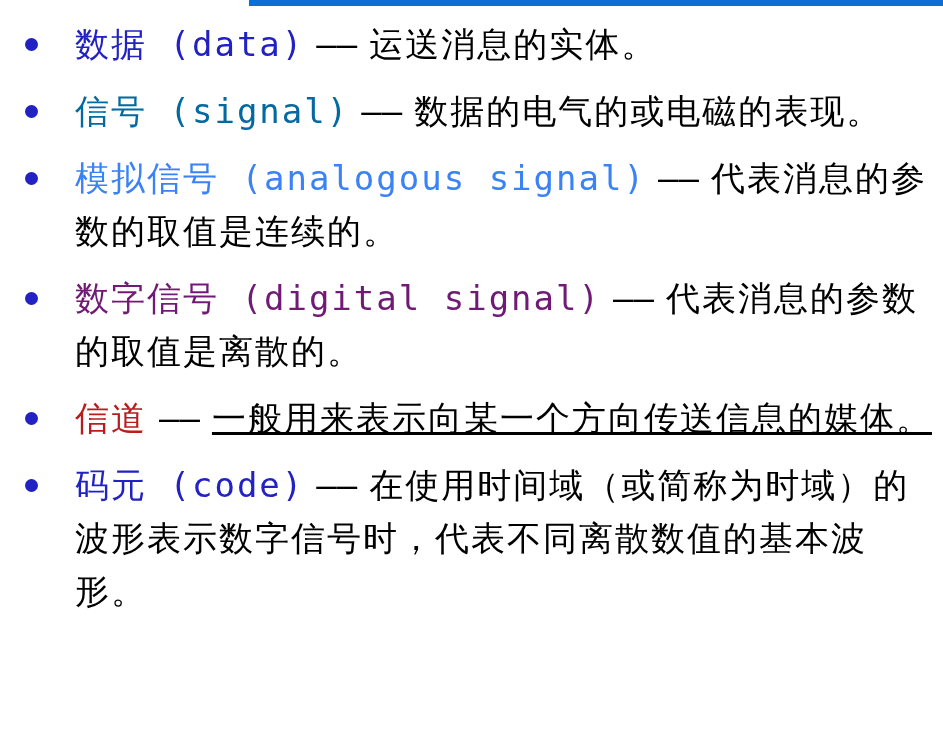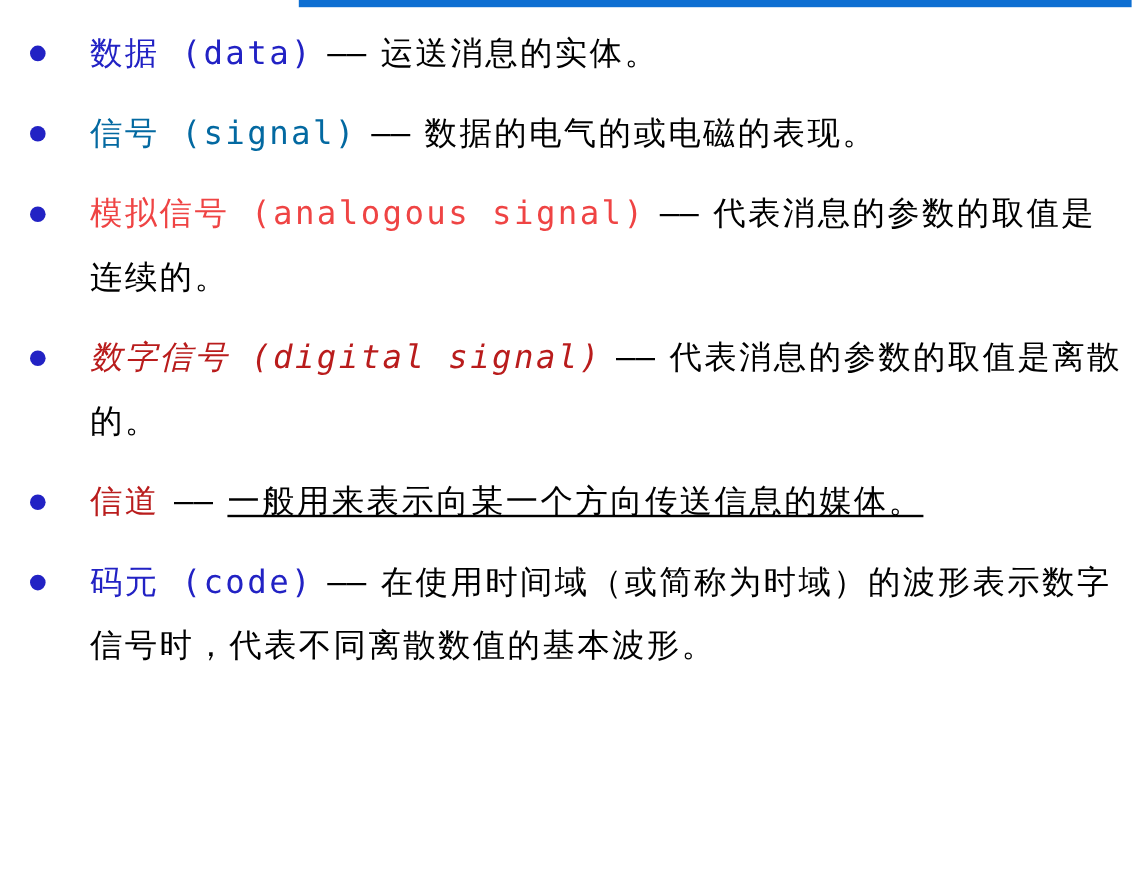--- a/index.html
+++ b/index.html
@@ -24,21 +24,21 @@
   .bullet-list {
     position: absolute;
     top: 18px;
     left: 0;
     width: 943px;
   }
   .bullet-item {
     position: relative;
     padding-left: 75px;
     padding-right: 6px;
-    font-size: 27px;
+    font-size: 34px;
     line-height: 53px;
     letter-spacing: 2px;
     margin-bottom: 14px;
     color: #000000;
   }
   .bullet-dot {
     position: absolute;
     left: 25px;
     top: 20px;
     width: 13px;
@@ -67,25 +67,25 @@
 <div class="bullet-list" id="bullet-list">
   <div class="bullet-item">
     <span class="bullet-dot" style="background: rgb(34, 34, 196);"></span><span class="term" style="color: rgb(34, 34, 196);">数据 (data)</span><span class="sep">——</span><span class="def" style="color: rgb(0, 0, 0);">运送消息的实体。</span>
   </div>
 
   <div class="bullet-item">
     <span class="bullet-dot" style="background: rgb(34, 34, 196);"></span><span class="term" style="color: #0369a1;">信号 (signal)</span><span class="sep">——</span><span class="def" style="color: rgb(0, 0, 0);">数据的电气的或电磁的表现。</span>
   </div>
 
   <div class="bullet-item">
-    <span class="bullet-dot" style="background: rgb(34, 34, 196);"></span><span class="term" style="color: #ef4444;">模拟信号 (analogous signal)</span><span class="sep">——</span><span class="def" style="color: rgb(0, 0, 0);">代表消息的参数的取值是连续的。</span>
+    <span class="bullet-dot" style="background: rgb(34, 34, 196);"></span><span class="term" style="color: #3b82f6;">模拟信号 (analogous signal)</span><span class="sep">——</span><span class="def" style="color: rgb(0, 0, 0);">代表消息的参数的取值是连续的。</span>
   </div>
 
   <div class="bullet-item">
-    <span class="bullet-dot" style="background: rgb(34, 34, 196);"></span><span class="term" style="color: #b91c1c; font-style: italic;">数字信号 (digital signal)</span><span class="sep">——</span><span class="def" style="color: rgb(0, 0, 0);">代表消息的参数的取值是离散的。</span>
+    <span class="bullet-dot" style="background: rgb(34, 34, 196);"></span><span class="term" style="color: #701a75;">数字信号 (digital signal)</span><span class="sep">——</span><span class="def" style="color: rgb(0, 0, 0);">代表消息的参数的取值是离散的。</span>
   </div>
 
   <div class="bullet-item">
     <span class="bullet-dot" style="background: rgb(34, 34, 196);"></span><span class="term" style="color: #b91c1c;">信道</span><span class="sep">——</span><span class="def" style="color: rgb(0, 0, 0); text-decoration: underline;">一般用来表示向某一个方向传送信息的媒体。</span>
   </div>
 
   <div class="bullet-item">
     <span class="bullet-dot" style="background: rgb(34, 34, 196);"></span><span class="term" style="color: rgb(34, 34, 196); margin-top: 33px;">码元 (code)</span><span class="sep">——</span><span class="def" style="color: #000000;">在使用时间域（或简称为时域）的波形表示数字信号时，代表不同离散数值的基本波形。</span>
   </div>
 </div>

